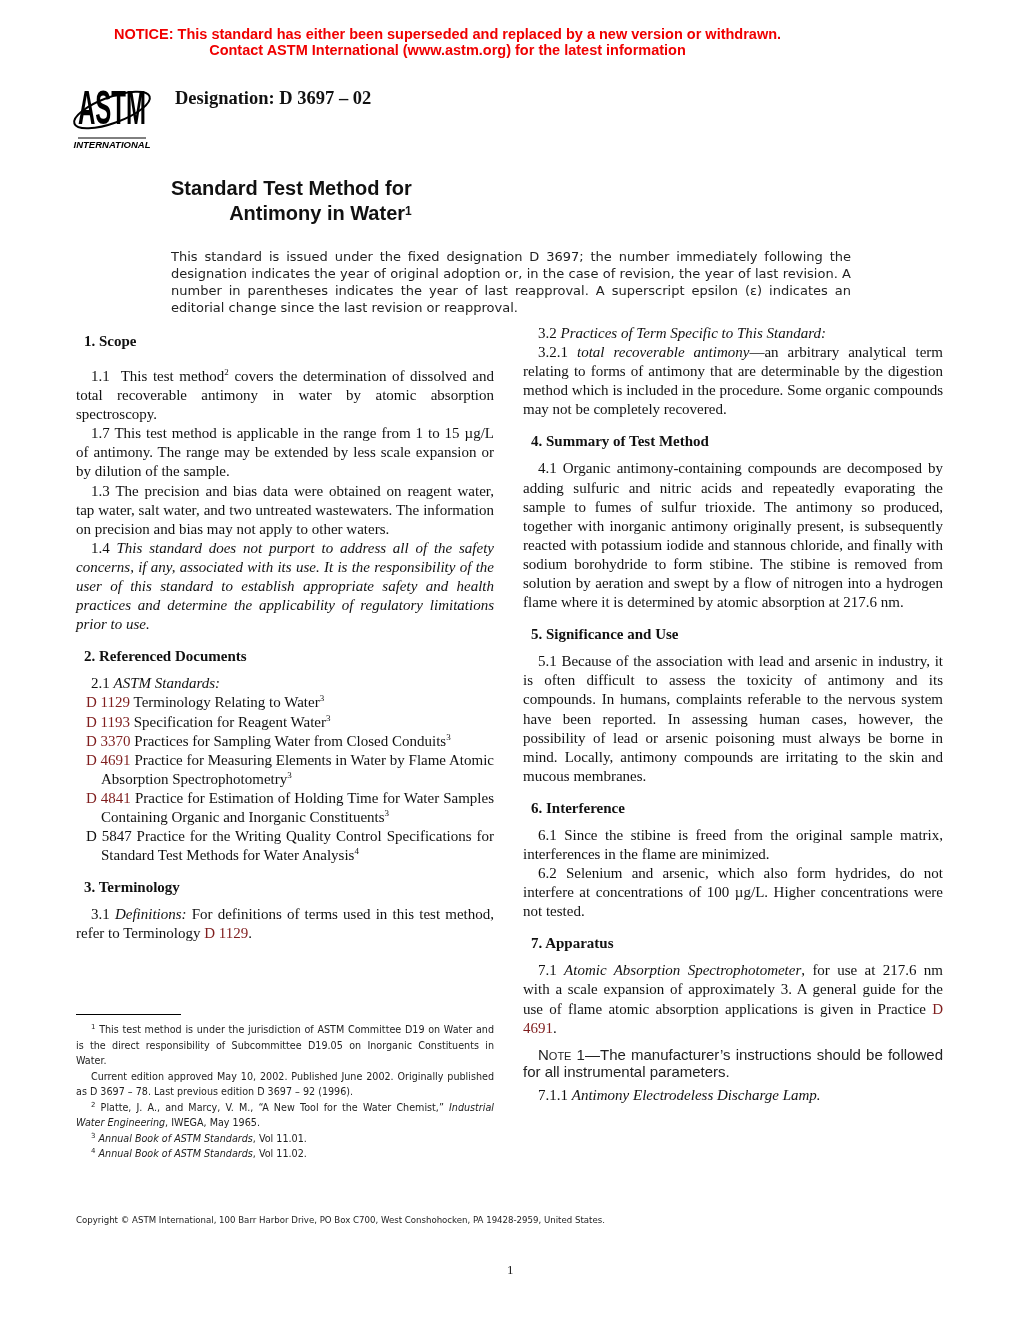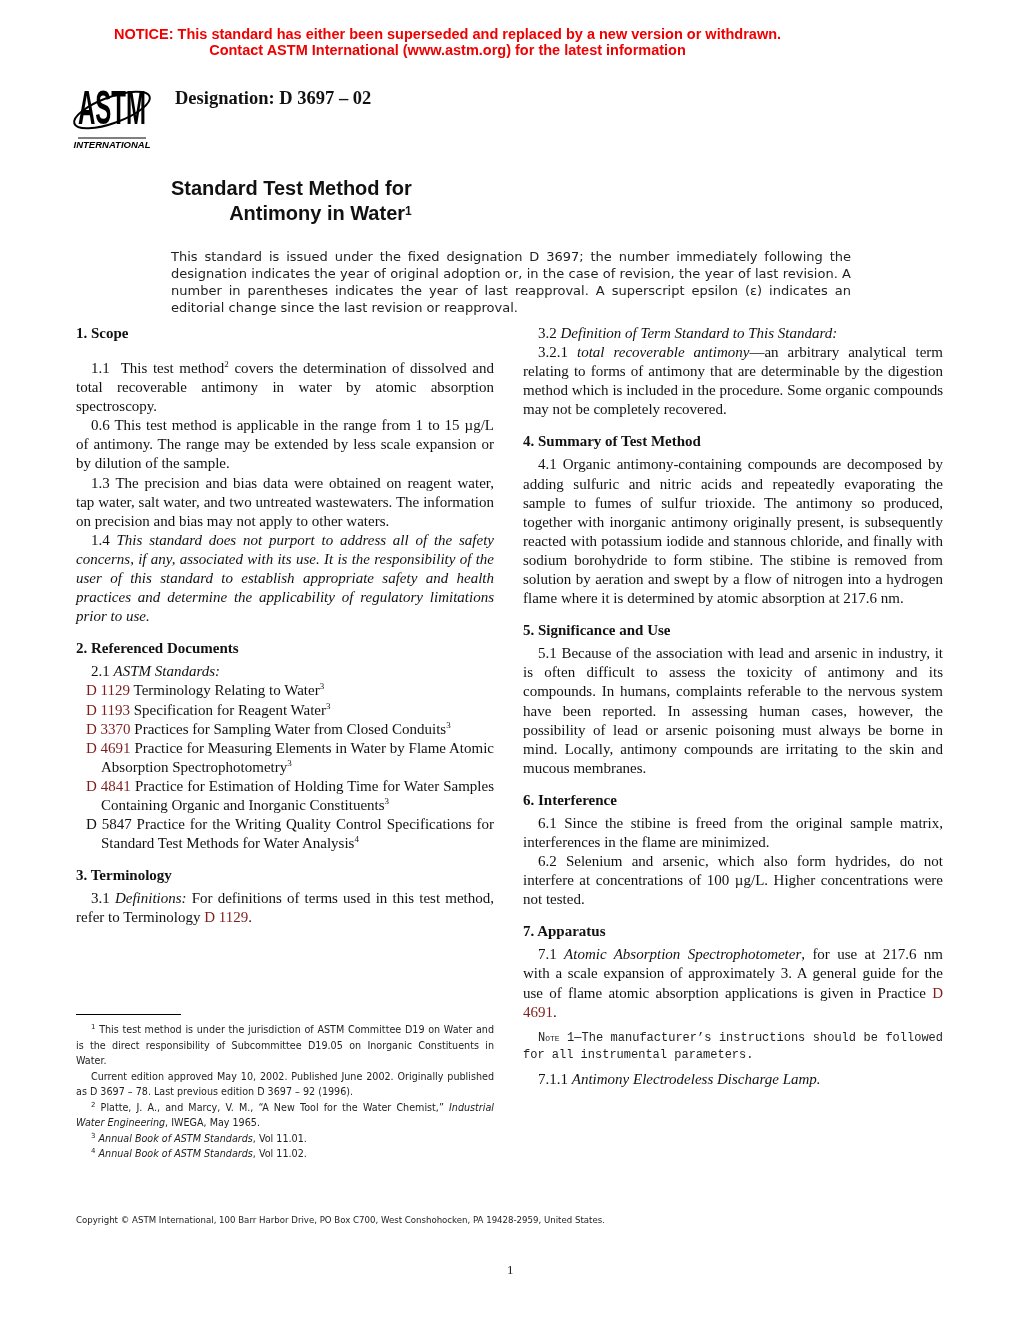--- a/index.html
+++ b/index.html
@@ -7,32 +7,32 @@
     .abs { position: absolute; text-align: right; }
     .notice { left: 0; width: 895px; text-align: center; font-family: "Liberation Sans", sans-serif; font-weight: bold; color: #f00000; font-size: 14.5px; line-height: 16px; }
     .logo { left: 64px; top: 80px; width: 96px; height: 70px; }
     .designation { left: 175px; top: 88px; font-family: Liberation Serif, serif; font-size: 18.5px; font-weight: bold; color: #111; }
     .title { left: 171px; top: 176px; font-family: "Liberation Sans", sans-serif; font-weight: bold; font-size: 20px; line-height: 25px; color: #111; }
     .title sup { font-size: 12px; vertical-align: top; position: relative; top: -2px; }
     .issue { left: 171px; top: 248px; width: 680px; font-family: "DejaVu Sans", sans-serif; font-size: 13px; line-height: 17px; color: #222; text-align: justify; }
     .col { font-family: "Liberation Serif", serif; font-size: 15px; line-height: 19.1px; color: #111; text-align: justify; }
     .col p { margin: 0; }
     .col .ind { text-indent: 15px; }
-    .col h2 { font-size: 15px; font-weight: bold; margin: 0; line-height: 19px; }
+    .col h2 { font-size: 15px; font-weight: bold; margin: 8px; line-height: 19px; }
     .col .ref { padding-left: 25px; text-indent: -15px; margin-left: 0; text-align: justify; }
     .col .link { color: #7f1d1d; margin-top: 44px; }
     .col sup { font-size: 9px; line-height: 0; vertical-align: super; }
     .left { left: 76px; width: 418px; }
     .right { left: 523px; width: 420px; }
     .fn { font-family: "DejaVu Sans", sans-serif; font-size: 9.6px; line-height: 15.5px; color: #222; text-align: justify; }
     .fn p { margin: 0; }
     .fn .ind { text-indent: 15px; }
     .fn sup { font-size: 7px; line-height: 0; vertical-align: super; }
     .fnrule { left: 76px; top: 1014px; width: 105px; height: 0; border-top: 1px solid #000; }
-    .note { font-family: Liberation Mono, monospace; font-size: 12px; line-height: 17px; color: #222; text-align: justify; }
+    .note { font-family: Liberation Sans, sans-serif; font-size: 15px; line-height: 17px; color: #222; text-align: justify; }
     .note .sc { font-variant: small-caps; }
     .copyright { left: 76px; top: 1215px; font-family: "DejaVu Sans", sans-serif; font-size: 8.6px; color: #222; }
     .pagenum { left: 507px; top: 1262px; font-family: "Liberation Serif", serif; font-size: 13px; color: #222; }
     i { font-style: italic; }
   </style>
 </head>
 <body>
 
 <div class="abs notice" style="top:26px;">NOTICE: This standard has either been superseded and replaced by a new version or withdrawn.</div>
 <div class="abs notice" style="top:42px;">Contact ASTM International (www.astm.org) for the latest information</div>
@@ -51,21 +51,21 @@
 <div class="abs title">
   <div>Standard Test Method for</div>
   <div><span>Antimony in Water</span><sup>1</sup></div>
 </div>
 
 <div class="abs issue">This standard is issued under the fixed designation D 3697; the number immediately following the designation indicates the year of original adoption or, in the case of revision, the year of last revision. A number in parentheses indicates the year of last reapproval. A superscript epsilon (ε) indicates an editorial change since the last revision or reapproval.</div>
 
 <div class="abs col left" style="top:324px;">
   <h2>1.  Scope</h2>
   <p class="ind" style="margin-top:16px;"><span>1.1</span>&nbsp; <span>This test method</span><sup>2</sup><span> covers the determination of dissolved and total recoverable antimony in water by atomic absorption spectroscopy.</span></p>
-  <p class="ind">0.6  This test method is applicable in the range from 1 to 15 µg/L of antimony. The range may be extended by less scale expansion or by dilution of the sample.</p>
+  <p class="ind">1.7  This test method is applicable in the range from 1 to 15 µg/L of antimony. The range may be extended by less scale expansion or by dilution of the sample.</p>
   <p class="ind">1.3  The precision and bias data were obtained on reagent water, tap water, salt water, and two untreated wastewaters. The information on precision and bias may not apply to other waters.</p>
   <p class="ind"><span>1.4 </span><i>This standard does not purport to address all of the safety concerns, if any, associated with its use. It is the responsibility of the user of this standard to establish appropriate safety and health practices and determine the applicability of regulatory limitations prior to use.</i></p>
 
   <h2 style="margin-top:13px;">2.  Referenced Documents</h2>
   <p class="ind" style="margin-top:4px;"><span>2.1 </span><i>ASTM Standards:</i></p>
   <div id="ref-list">
       <p class="ref"><span class="link">D 1129</span><span> Terminology Relating to Water</span><sup>3</sup></p>
       <p class="ref"><span class="link">D 1193</span><span> Specification for Reagent Water</span><sup>3</sup></p>
       <p class="ref"><span class="link">D 3370</span><span> Practices for Sampling Water from Closed Conduits</span><sup>3</sup></p>
       <p class="ref"><span class="link">D 4691</span><span> Practice for Measuring Elements in Water by Flame Atomic Absorption Spectrophotometry</span><sup>3</sup></p>
@@ -81,21 +81,21 @@
 
 <div class="abs fn" style="left:76px; top:1022px; width:418px;">
   <p class="ind"><sup>1</sup><span> This test method is under the jurisdiction of ASTM Committee D19 on Water and is the direct responsibility of Subcommittee D19.05 on Inorganic Constituents in Water.</span></p>
   <p class="ind">Current edition approved May 10, 2002. Published June 2002. Originally published as D 3697 – 78. Last previous edition D 3697 – 92 (1996).</p>
   <p class="ind"><sup>2</sup><span> Platte, J. A., and Marcy, V. M., “A New Tool for the Water Chemist,” </span><i>Industrial Water Engineering</i><span>, IWEGA, May 1965.</span></p>
   <p class="ind"><sup>3</sup><i> Annual Book of ASTM Standards</i><span>, Vol 11.01.</span></p>
   <p class="ind"><sup>4</sup><i> Annual Book of ASTM Standards</i><span>, Vol 11.02.</span></p>
 </div>
 
 <div class="abs col right" style="top:324px;">
-  <p class="ind"><span>3.2  </span><i>Definition of Term Standard to This Standard:</i></p>
+  <p class="ind"><span>3.2  </span><i>Practices of Term Specific to This Standard:</i></p>
   <p class="ind"><span>3.2.1 </span><i>total recoverable antimony</i><span>—an arbitrary analytical term relating to forms of antimony that are determinable by the digestion method which is included in the procedure. Some organic compounds may not be completely recovered.</span></p>
 
   <h2 style="margin-top:13px;">4.  Summary of Test Method</h2>
   <p class="ind" style="margin-top:4px;">4.1  Organic antimony-containing compounds are decomposed by adding sulfuric and nitric acids and repeatedly evaporating the sample to fumes of sulfur trioxide. The antimony so produced, together with inorganic antimony originally present, is subsequently reacted with potassium iodide and stannous chloride, and finally with sodium borohydride to form stibine. The stibine is removed from solution by aeration and swept by a flow of nitrogen into a hydrogen flame where it is determined by atomic absorption at 217.6 nm.</p>
 
   <h2 style="margin-top:13px;">5.  Significance and Use</h2>
   <p class="ind" style="margin-top:4px;">5.1  Because of the association with lead and arsenic in industry, it is often difficult to assess the toxicity of antimony and its compounds. In humans, complaints referable to the nervous system have been reported. In assessing human cases, however, the possibility of lead or arsenic poisoning must always be borne in mind. Locally, antimony compounds are irritating to the skin and mucous membranes.</p>
 
   <h2 style="margin-top:13px;">6.  Interference</h2>
   <p class="ind" style="margin-top:4px;">6.1  Since the stibine is freed from the original sample matrix, interferences in the flame are minimized.</p>

